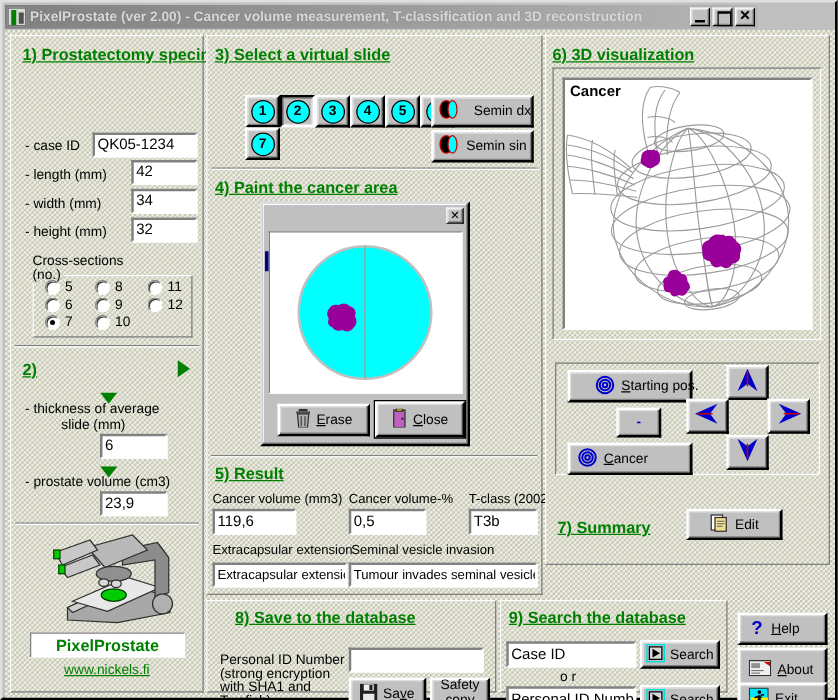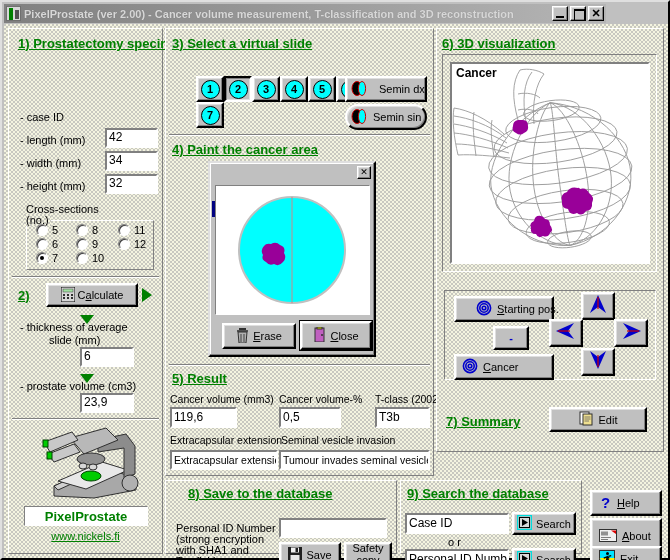--- a/index.html
+++ b/index.html
@@ -322,20 +322,21 @@
 
   <div id="client" class="dither">
 
     <div class="group dither" style="left:4px; top:4px; width:155px; height:526px;"></div>
 
     <div class="hdr" style="left:14px; top:12px; width:140px; line-height:15px;">
       <span>1) Prostatectomy specimen</span>
     </div>
 
     <div class="lbl" style="left:16px; top:87px;">- case ID</div>
+    <div class="fld" style="left:70px; top:82px; width:84px; height:20px;">QK05-1234</div>
 
     <div class="lbl" style="left:16px; top:110px;">- length  (mm)</div>
     <div class="fld" style="left:101px; top:104px; width:53px; height:20px;">42</div>
 
     <div class="lbl" style="left:16px; top:133px;">- width (mm)</div>
     <div class="fld" style="left:101px; top:127px; width:53px; height:20px;">34</div>
 
     <div class="lbl" style="left:16px; top:156px;">- height (mm)</div>
     <div class="fld" style="left:101px; top:150px; width:53px; height:20px;">32</div>
 
@@ -374,37 +375,20 @@
     </div>
     <div class="radio" style="left:114px; top:214px;">
       <span class="dot"></span>
       <span>12</span>
     </div>
 
     <div class="sep" style="left:8px; top:252px; width:147px;"></div>
 
     <div class="hdr" style="left:14px; top:264px;">2)</div>
 
-    <div class="btn" style="left:42px; top:259px; width:92px; height:24px;">
-      <span class="ico">
-        <svg width="14" height="15" viewBox="0 0 14 15">
-          <rect x="0" y="0" width="14" height="15" fill="#d8d8d8" stroke="#000"></rect>
-          <rect x="2" y="2" width="10" height="3" fill="#a0e0a0" stroke="#404040" stroke-width="0.5"></rect>
-          <g fill="#303030">
-            <rect x="2" y="7" width="2" height="2"></rect>
-              <rect x="6" y="7" width="2" height="2"></rect>
-              <rect x="10" y="7" width="2" height="2"></rect>
-            <rect x="2" y="10" width="2" height="2"></rect>
-              <rect x="6" y="10" width="2" height="2"></rect>
-              <rect x="10" y="10" width="2" height="2"></rect>
-          </g>
-        </svg>
-      </span>
-      <span>C<span class="ul">a</span>lculate</span>
-    </div>
 
     <div class="greenarrow" style="left:138px; top:264px;">
       <svg width="11" height="14" viewBox="0 0 11 14">
           <polygon points="0,0 10,7 0,14" fill="#008000"></polygon>
         </svg>
     </div>
     <div class="greenarrow" style="left:76px; top:286px;">
       <svg width="14" height="9" viewBox="0 0 14 9">
           <polygon points="0,0 14,0 7,9" fill="#008000"></polygon>
         </svg>
@@ -483,21 +467,21 @@
 
     <div class="btn" style="left:341px; top:52px; width:82px; height:26px; justify-content:flex-start; padding-left:4px; gap:11px;">
       <span class="ico">
         <svg width="17" height="17" viewBox="0 0 17 17">
           <ellipse cx="6" cy="8.5" rx="5" ry="7" fill="#000000" stroke="#cc0000" stroke-width="1"></ellipse>
           <ellipse cx="11" cy="8.5" rx="3.6" ry="7" fill="#00ffff" stroke="#cc0000" stroke-width="1"></ellipse>
         </svg>
       </span>
       <span>Semin dx</span>
     </div>
-    <div class="btn" style="left:341px; top:80px; width:82px; height:26px; justify-content:flex-start; padding-left:4px; gap:5px;border-radius:13px;">
+    <div class="btn" style="left:341px; top:80px; width:82px; height:26px; justify-content:flex-start; padding-left:4px; gap:5px;">
       <span class="ico">
         <svg width="17" height="17" viewBox="0 0 17 17">
           <ellipse cx="6" cy="8.5" rx="5" ry="7" fill="#000000" stroke="#cc0000" stroke-width="1"></ellipse>
           <ellipse cx="11" cy="8.5" rx="3.6" ry="7" fill="#00ffff" stroke="#cc0000" stroke-width="1"></ellipse>
         </svg>
       </span>
       <span>Semin sin</span>
     </div>
 
     <div class="sep" style="left:165px; top:110px; width:261px;"></div>
@@ -683,21 +667,21 @@
     <div class="arrowbtn" style="left:577px; top:324px; width:34px; height:28px;">
       <span>
         <svg width="22" height="20" viewBox="0 0 22 20">
           <polygon points="11,19 3,1 11,7 19,1" fill="#0000cc"></polygon>
           <line x1="11" y1="17" x2="11" y2="5" stroke="#cc0000" stroke-width="1.2"></line>
         </svg>
       </span>
     </div>
 
     <div class="hdr" style="left:442px; top:390px;">7) Summary</div>
-    <div class="btn" style="left:545px; top:383px; width:98px; height:25px; gap:5px;text-align:center;">
+    <div class="btn" style="left:545px; top:383px; width:77px; height:25px; gap:5px;text-align:center;">
       <span class="ico">
         <svg width="15" height="15" viewBox="0 0 15 15">
           <rect x="1" y="1" width="9" height="12" fill="#ffffff" stroke="#303030"></rect>
           <rect x="4" y="3" width="9" height="11" fill="#f0e090" stroke="#303030"></rect>
           <g stroke="#606060" stroke-width="0.8">
             <line x1="5.5" y1="6" x2="11.5" y2="6"></line>
             <line x1="5.5" y1="8" x2="11.5" y2="8"></line>
             <line x1="5.5" y1="10" x2="10" y2="10"></line>
           </g>
         </svg>

